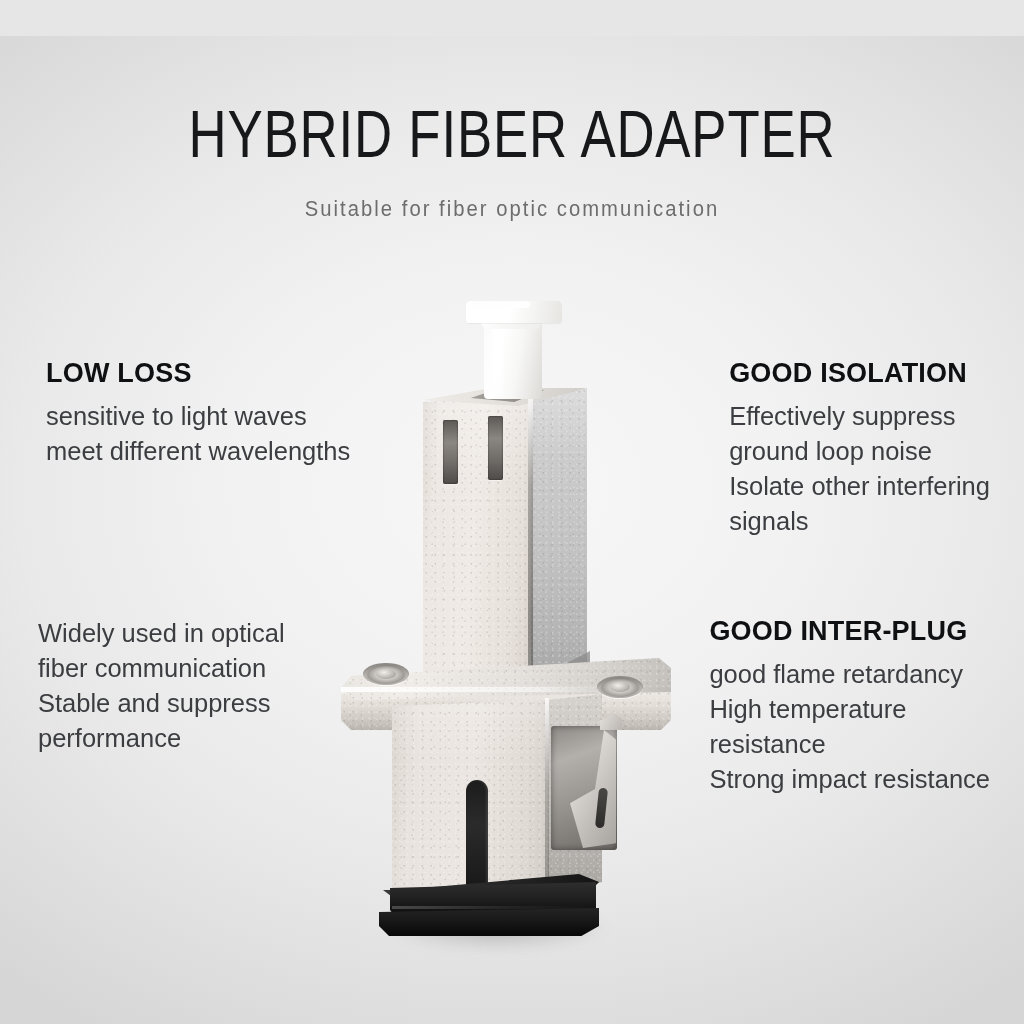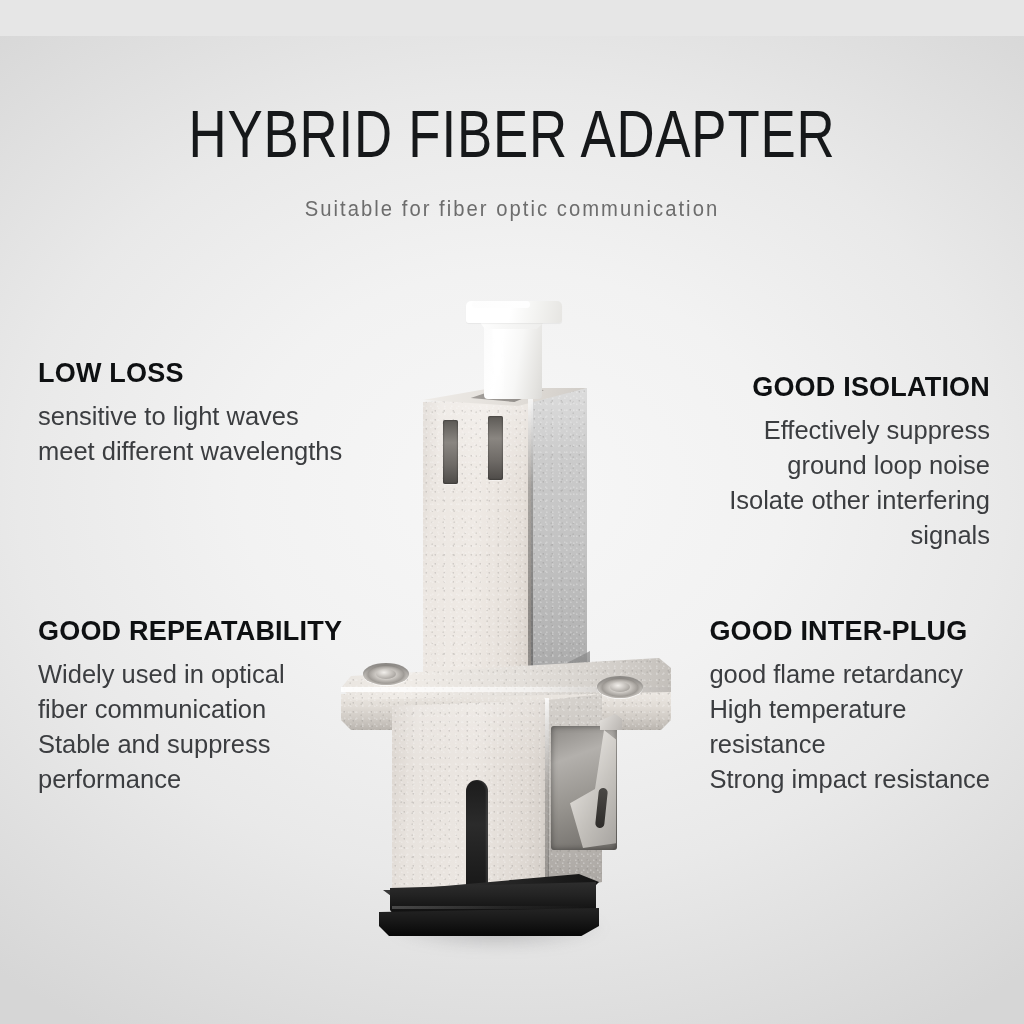--- a/index.html
+++ b/index.html
@@ -35,22 +35,22 @@
   
   .feat{position:absolute;z-index:6;}
   .feat h3{
     margin:0 0 11px 0;font-size:27px;line-height:30px;
     font-weight:700;color:#0e1012;letter-spacing:.2px;
     white-space:nowrap;
   }
   .feat p{margin:0;font-size:25.5px;line-height:35px;color:#3b3d40;font-weight:400;}
   .feat p span{display:block;white-space:nowrap;}
 
-  .f-tl{left:38px;top:322px;text-align:left;}
-  .f-tr{right:34px;top:336px;text-align:right;}
+  .f-tl{left:46px;top:322px;text-align:left;}
+  .f-tr{right:34px;top:322px;}
   .f-bl{left:38px;top:580px;text-align:left;}
   .f-br{right:34px;top:580px;}
 
   
   #product{position:absolute;left:0;top:0;width:1024px;height:1024px;z-index:3;}
 
   
   .shadow{
     position:absolute;left:352px;top:862px;width:290px;height:60px;
     background:radial-gradient(ellipse 50% 50% at 50% 50%, rgba(80,80,85,.30) 0%, rgba(90,90,95,.12) 52%, rgba(0,0,0,0) 76%);
@@ -312,21 +312,20 @@
     <h3>GOOD ISOLATION</h3>
     <p>
       <span>Effectively suppress</span>
       <span>ground loop noise</span>
       <span>Isolate other interfering</span>
       <span>signals</span>
     </p>
   </div>
 
   <div class="feat f-bl">
-    <h3>GOOD REPEATABILITY</h3>
     <p>
       <span>Widely used in optical</span>
       <span>fiber communication</span>
       <span>Stable and suppress</span>
       <span>performance</span>
     </p>
   </div>
 
   <div class="feat f-br">
     <h3>GOOD INTER-PLUG</h3>

